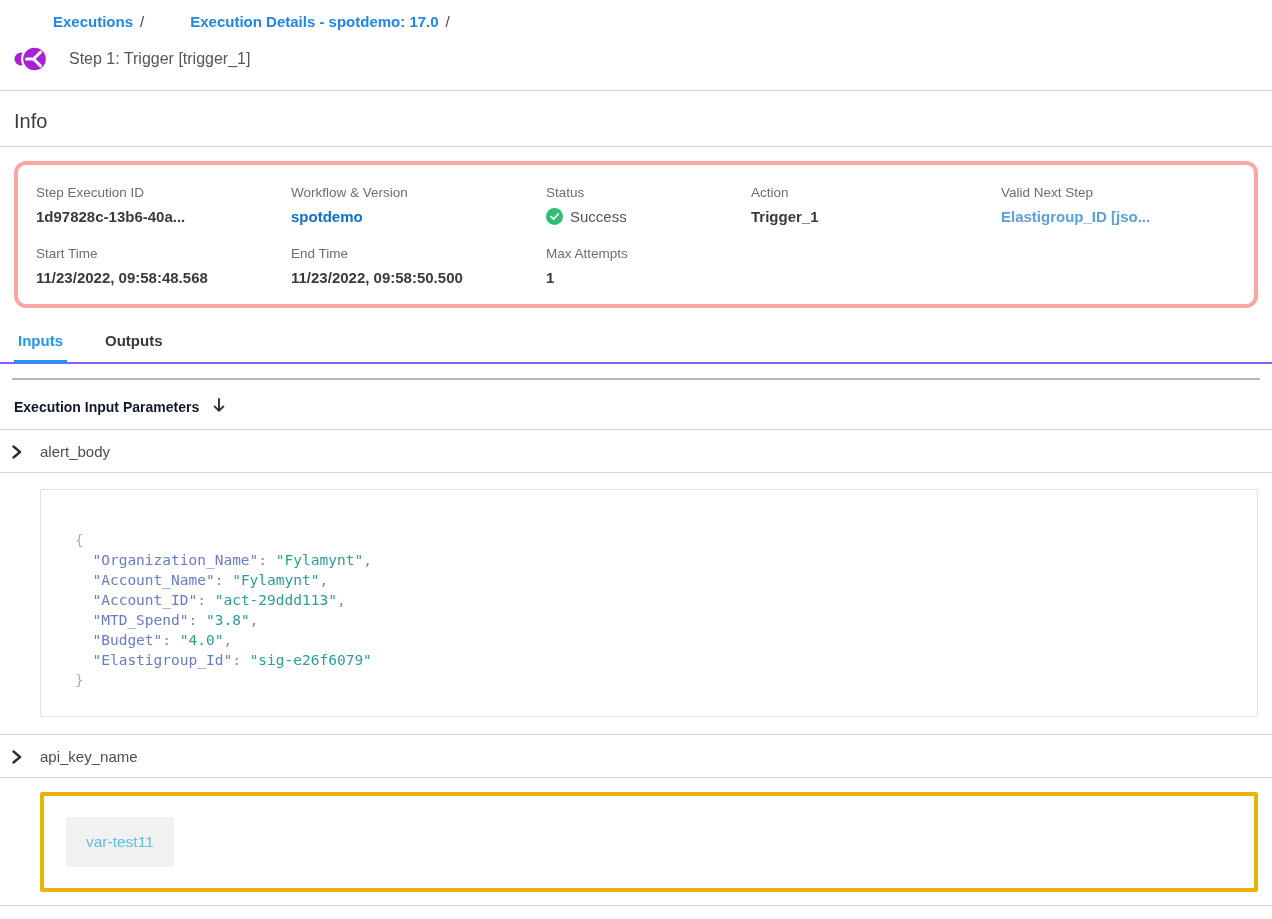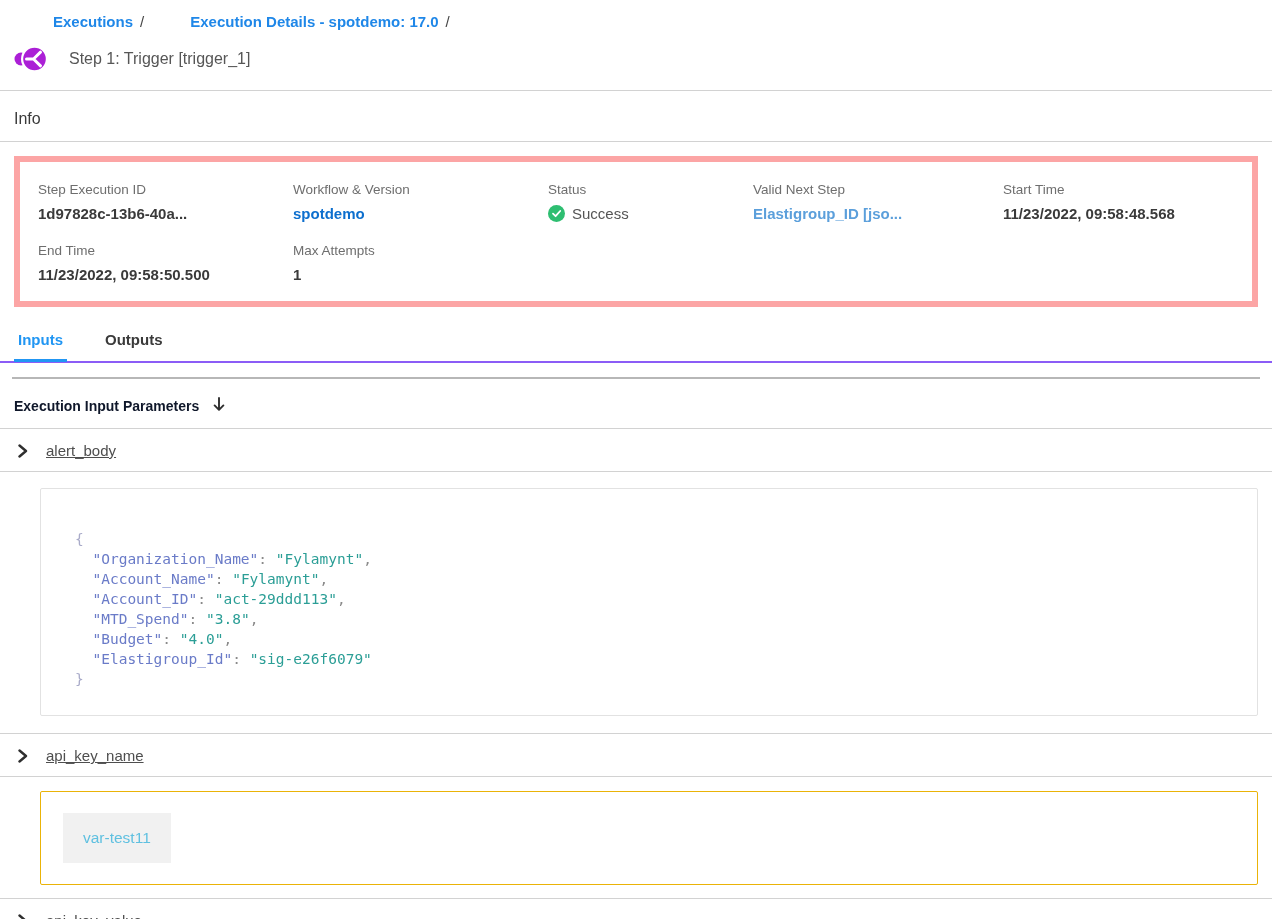--- a/index.html
+++ b/index.html
@@ -18,24 +18,24 @@
 
   
   .title-row { display: flex; align-items: center; padding: 13px 14px 15px; }
   .app-logo { width: 34px; height: 32px; margin-right: 12px; flex: 0 0 auto; }
   .page-title { font-size: 22px; font-weight: 700; color: #383838; }
   .page-subtitle { font-size: 16px; font-weight: 400; color: #565656; margin-left: 9px; }
 
   hr.rule { border: none; border-top: 1px solid #d2d2d2; margin: 0; }
 
   
-  .info-heading { font-size: 16px; font-weight: 400; color: #3a3a3a; padding: 19px 14px 13px; }
+  .info-heading { font-size: 20px; font-weight: 400; color: #3a3a3a; padding: 19px 14px 13px; }
 
   .info-card {
-    margin: 14px 14px 0; border: 6px solid #fca5a5; border-radius: 0;
+    margin: 14px 14px 0; border: 4px solid #fca5a5; border-radius: 12px;
     padding: 20px 14px 18px 18px;
     display: grid; grid-template-columns: 255px 255px 205px 250px 1fr; row-gap: 21px;
   }
   .f-label { font-size: 13.5px; color: #6e6e6e; margin-bottom: 8px; }
   .f-value { font-size: 15px; font-weight: 700; color: #3a3a3a; }
   .f-value.link { color: #0d6fce; cursor: pointer; }
   .f-value.link-light { color: #5b9fdb; font-weight: 600; cursor: pointer; }
   .status-value { display: flex; align-items: center; font-size: 15px; font-weight: 400; color: #555; }
   .status-value svg { margin-right: 7px; }
 
@@ -44,39 +44,39 @@
   .tab { position: relative; padding: 10px 4px 13px; margin-right: 34px; font-size: 15px; font-weight: 600; color: #3a3a3a; cursor: pointer; }
   .tab.active { color: #2196f3; }
   .tab.active::after { content: ""; position: absolute; left: 0; right: 0; bottom: -1px; height: 3px; background: #2196f3; }
 
   .section-divider { height: 2px; background: #b7b7b7; margin: 14px 12px 0; }
 
   
   .params-heading { display: flex; align-items: center; padding: 17px 14px 12px; font-size: 14px; font-weight: 700; color: #0f172a; }
   .params-heading .arrow-icon { margin-left: 12px; cursor: pointer; }
 
-  .section-row { display: flex; align-items: center; padding: 13px 10px 12px; font-size: 15px; color: #4e4e4e; cursor: pointer; text-decoration: underline; }
+  .section-row { display: flex; align-items: center; padding: 13px 4px 12px; font-size: 15px; color: #4e4e4e; cursor: pointer; }
   .section-row .chev { margin-right: 17px; margin-left: 6px; display: inline-flex; }
 
   
   .code-panel {
     margin: 16px 14px 17px 40px; border: 1px solid #e2e2e2; border-radius: 2px;
     padding: 40px 34px 26px 34px;
   }
   pre.code {
     margin: 0; font-family: "DejaVu Sans Mono", monospace;
     font-size: 14.5px; line-height: 20px; color: #5c6370;
   }
   .cm-key    { color: #6a7bc8; }
   .cm-string { color: #2b9e96; }
   .cm-punct  { color: #8a8a8a; }
   .cm-brace  { color: #a9abc9; }
 
   
-  .value-panel { margin: 14px 14px 13px 40px; border: 1px solid #eab308; border-radius: 2px; padding: 21px 22px; }
+  .value-panel { margin: 14px 14px 13px 40px; border: 4px solid #eab308; border-radius: 2px; padding: 21px 22px; }
   .value-chip {
     display: inline-block; background: #f1f1f1; color: #5fc0e0;
     font-size: 15.5px; padding: 16px 20px; min-width: 99px;
   }
 </style>
 </head>
 <body>
 
 <div class="breadcrumb">
   <a class="crumb-link">Executions</a><span class="crumb-sep">/</span><a class="crumb-link">Execution Details - spotdemo: 17.0</a><span class="crumb-sep trailing">/</span>
@@ -109,20 +109,24 @@
   </div>
   <div class="field">
     <div class="f-label">Status</div>
     <div class="status-value">
       <svg width="17" height="17" viewBox="0 0 17 17">
         <circle cx="8.5" cy="8.5" r="8.5" fill="#2ebe71"></circle>
         <path d="M5 8.7 L7.6 11.2 L12.2 6" stroke="#ffffff" stroke-width="1.8" fill="none" stroke-linecap="round" stroke-linejoin="round"></path>
       </svg>
       <span>Success</span>
     </div>
+  </div>
+  <div class="field">
+    <div class="f-label">Action</div>
+    <div class="f-value">Trigger_1</div>
   </div>
   <div class="field">
     <div class="f-label">Valid Next Step</div>
     <div class="f-value link-light">Elastigroup_ID [jso...</div>
   </div>
   <div class="field">
     <div class="f-label">Start Time</div>
     <div class="f-value">11/23/2022, 09:58:48.568</div>
   </div>
   <div class="field">

